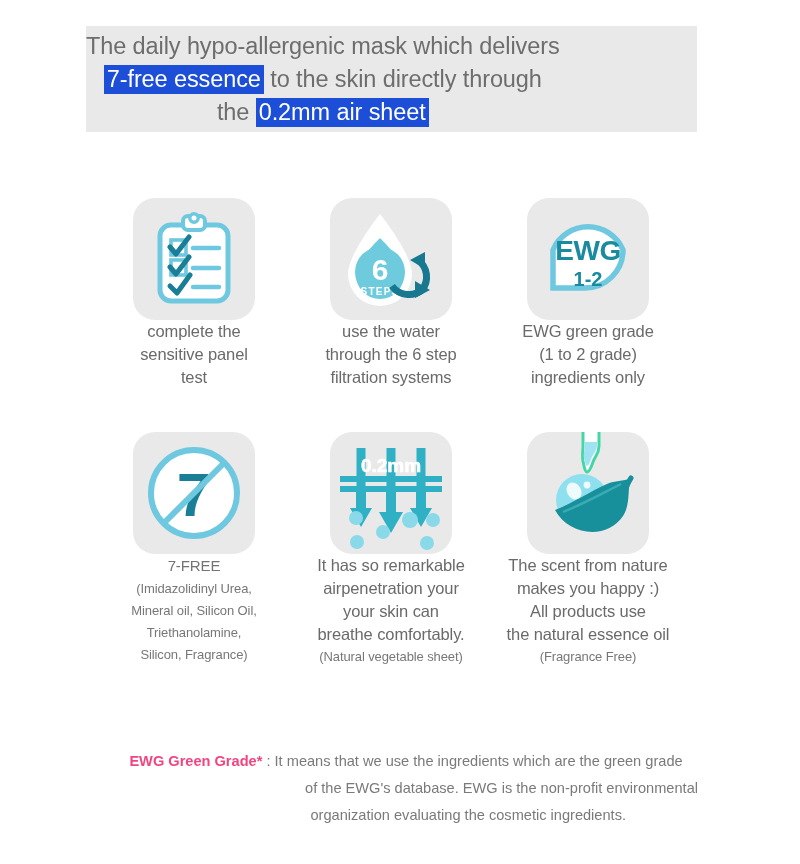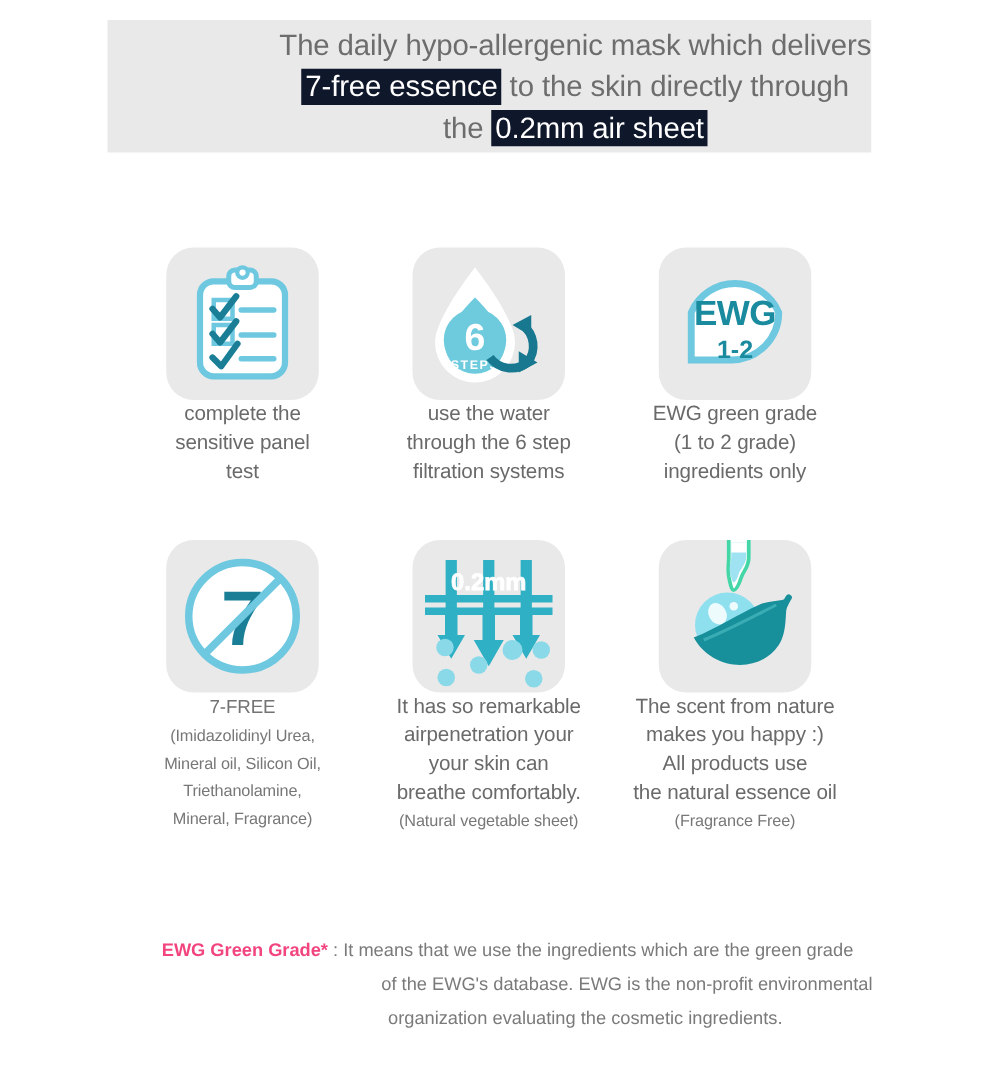--- a/index.html
+++ b/index.html
@@ -14,38 +14,38 @@
     width: 800px;
     height: 864px;
     overflow: hidden;
     background: #ffffff;
   }
 
   
   .header-band {
     position: absolute;
     left: 86px;
-    top: 16px;
+    top: 26px;
     width: 611px;
     height: 106px;
     background: #e9e9e9;
     display: flex;
     align-items: center;
-    justify-content: flex-end;
+    justify-content: flex-start;
   }
   .header-text {
     text-align: center;
     font-size: 23.5px;
     line-height: 33px;
     color: #6d6d6d;
     letter-spacing: -0.1px;
     white-space: nowrap;
   }
   .header-text .hl {
-    background: #0f172a;
+    background: #1d4ed8;
     color: #ffffff;
     padding: 1px 3px 2px 3px;
   }
 
   
   .grid {
     position: absolute;
     left: 0;
     top: 0;
     width: 800px;
@@ -192,21 +192,21 @@
           <circle cx="61" cy="61" r="43" fill="#ffffff" stroke="#6dc8e0" stroke-width="6"></circle>
           <text x="61" y="84" font-family="Liberation Sans, sans-serif" font-size="62" font-weight="bold" fill="#1a7f96" text-anchor="middle">7</text>
           <line x1="31" y1="91" x2="91" y2="31" stroke="#6dc8e0" stroke-width="6" stroke-linecap="round"></line>
         </svg>
       </div>
       <div class="caption">
         <span class="title-line">7-FREE</span>
         <span class="small">(Imidazolidinyl Urea,</span>
         <span class="small">Mineral oil, Silicon Oil,</span>
         <span class="small">Triethanolamine,</span>
-        <span class="small">Mineral, Fragrance)</span>
+        <span class="small">Silicon, Fragrance)</span>
       </div>
     </div>
 
     <div class="cell" style="left:293px; top:432px;">
       <div class="tile">
         <svg width="122" height="122" viewBox="0 0 122 122">
           <g stroke="#2fb0c4" stroke-width="9" fill="none">
             <line x1="31" y1="16" x2="31" y2="56"></line>
             <line x1="61" y1="16" x2="61" y2="56"></line>
             <line x1="91" y1="16" x2="91" y2="56"></line>

